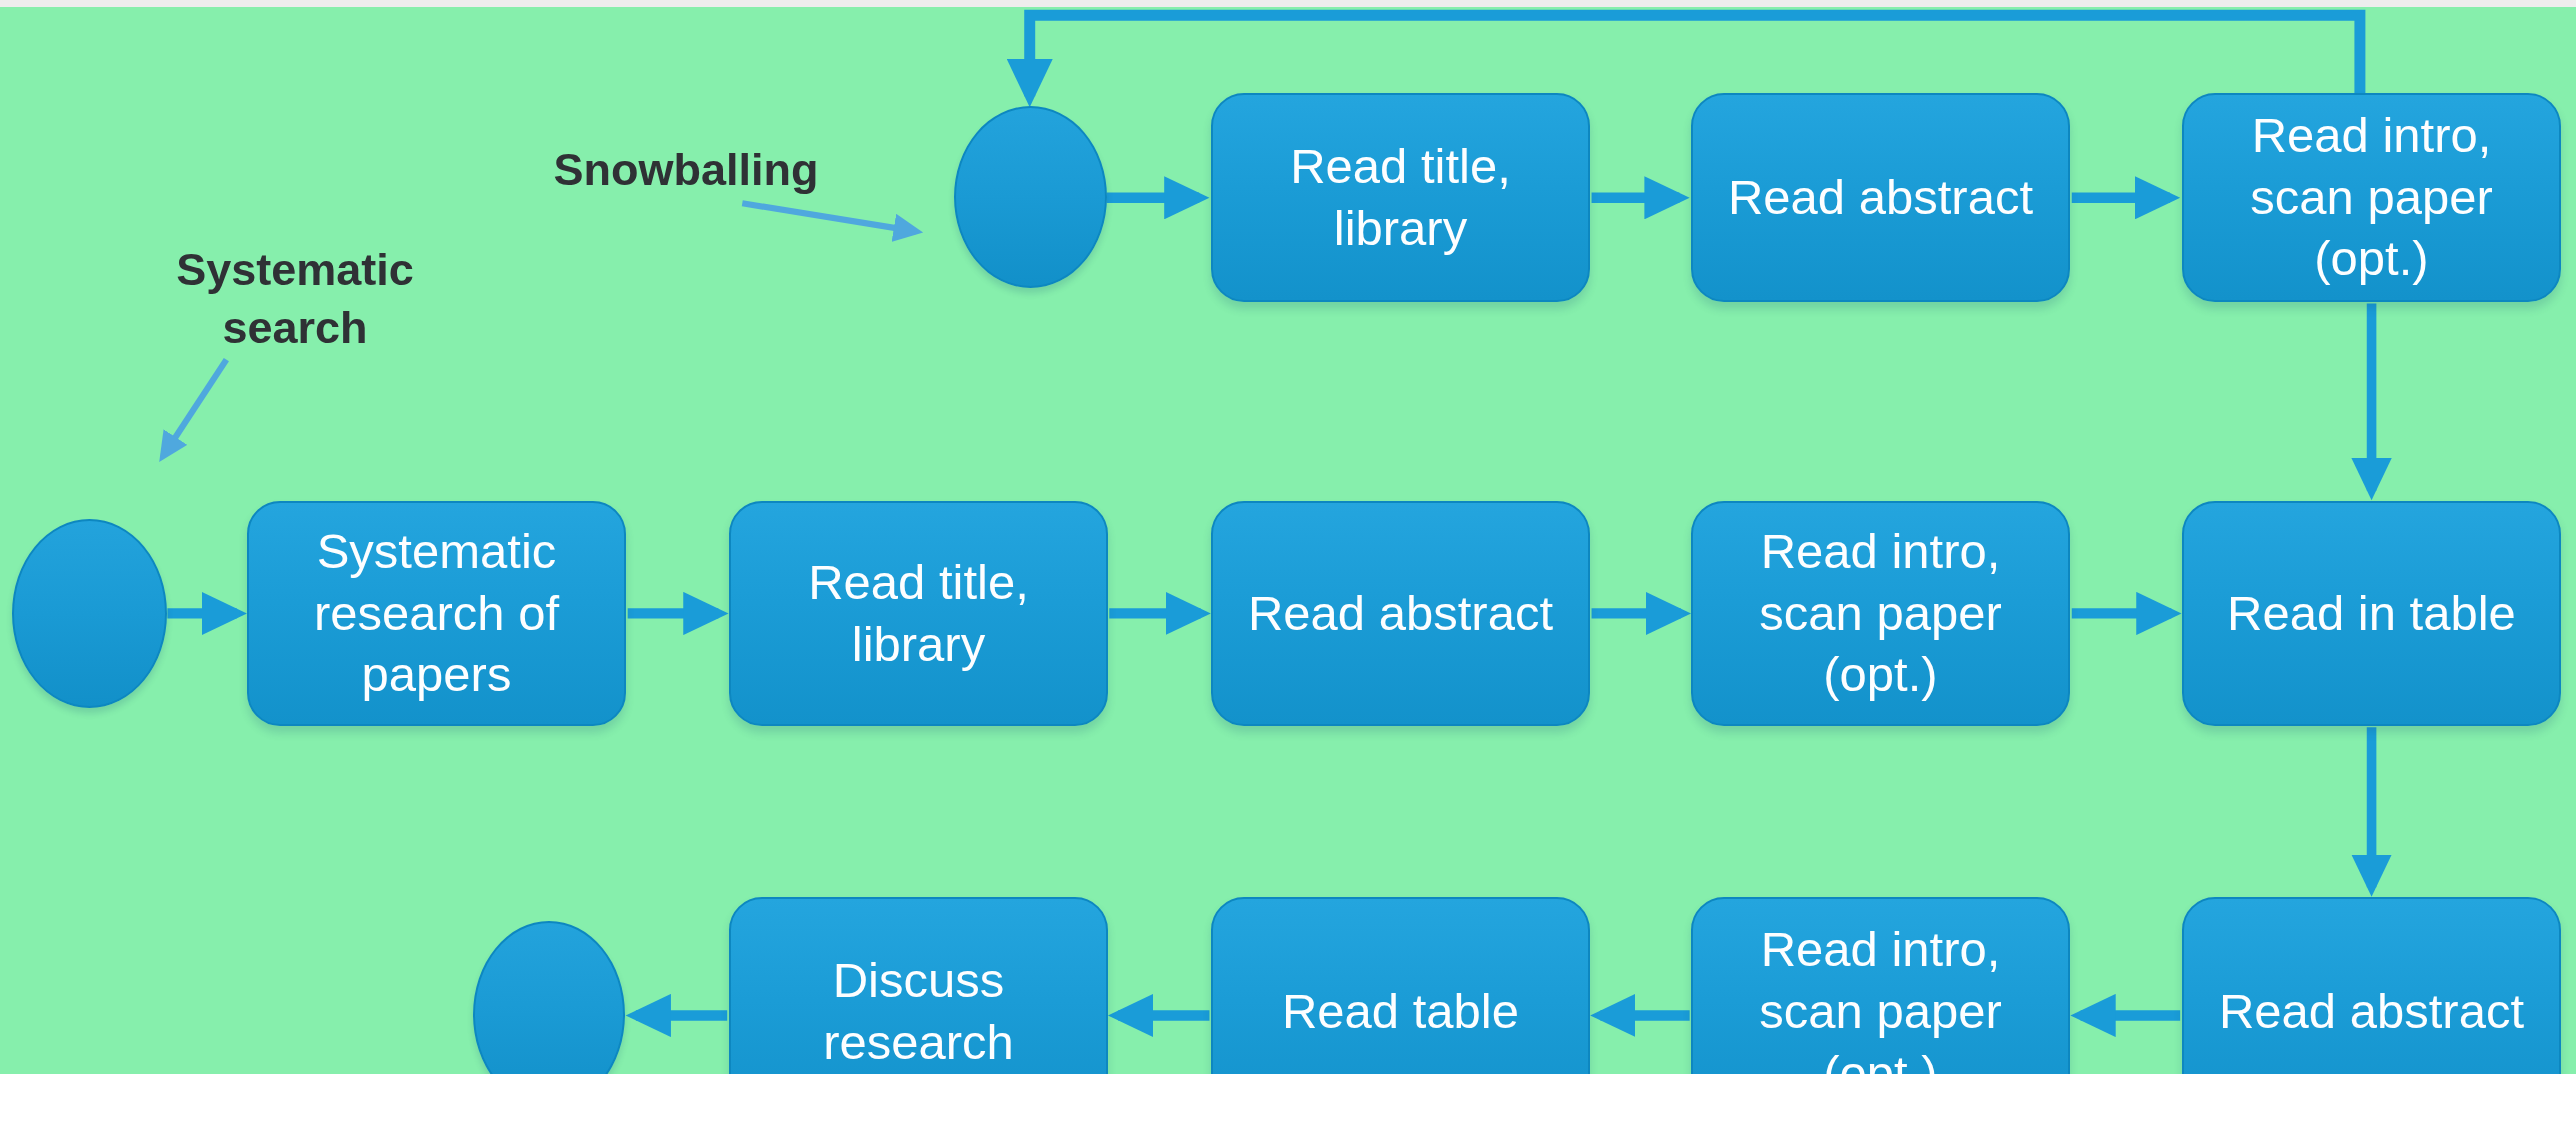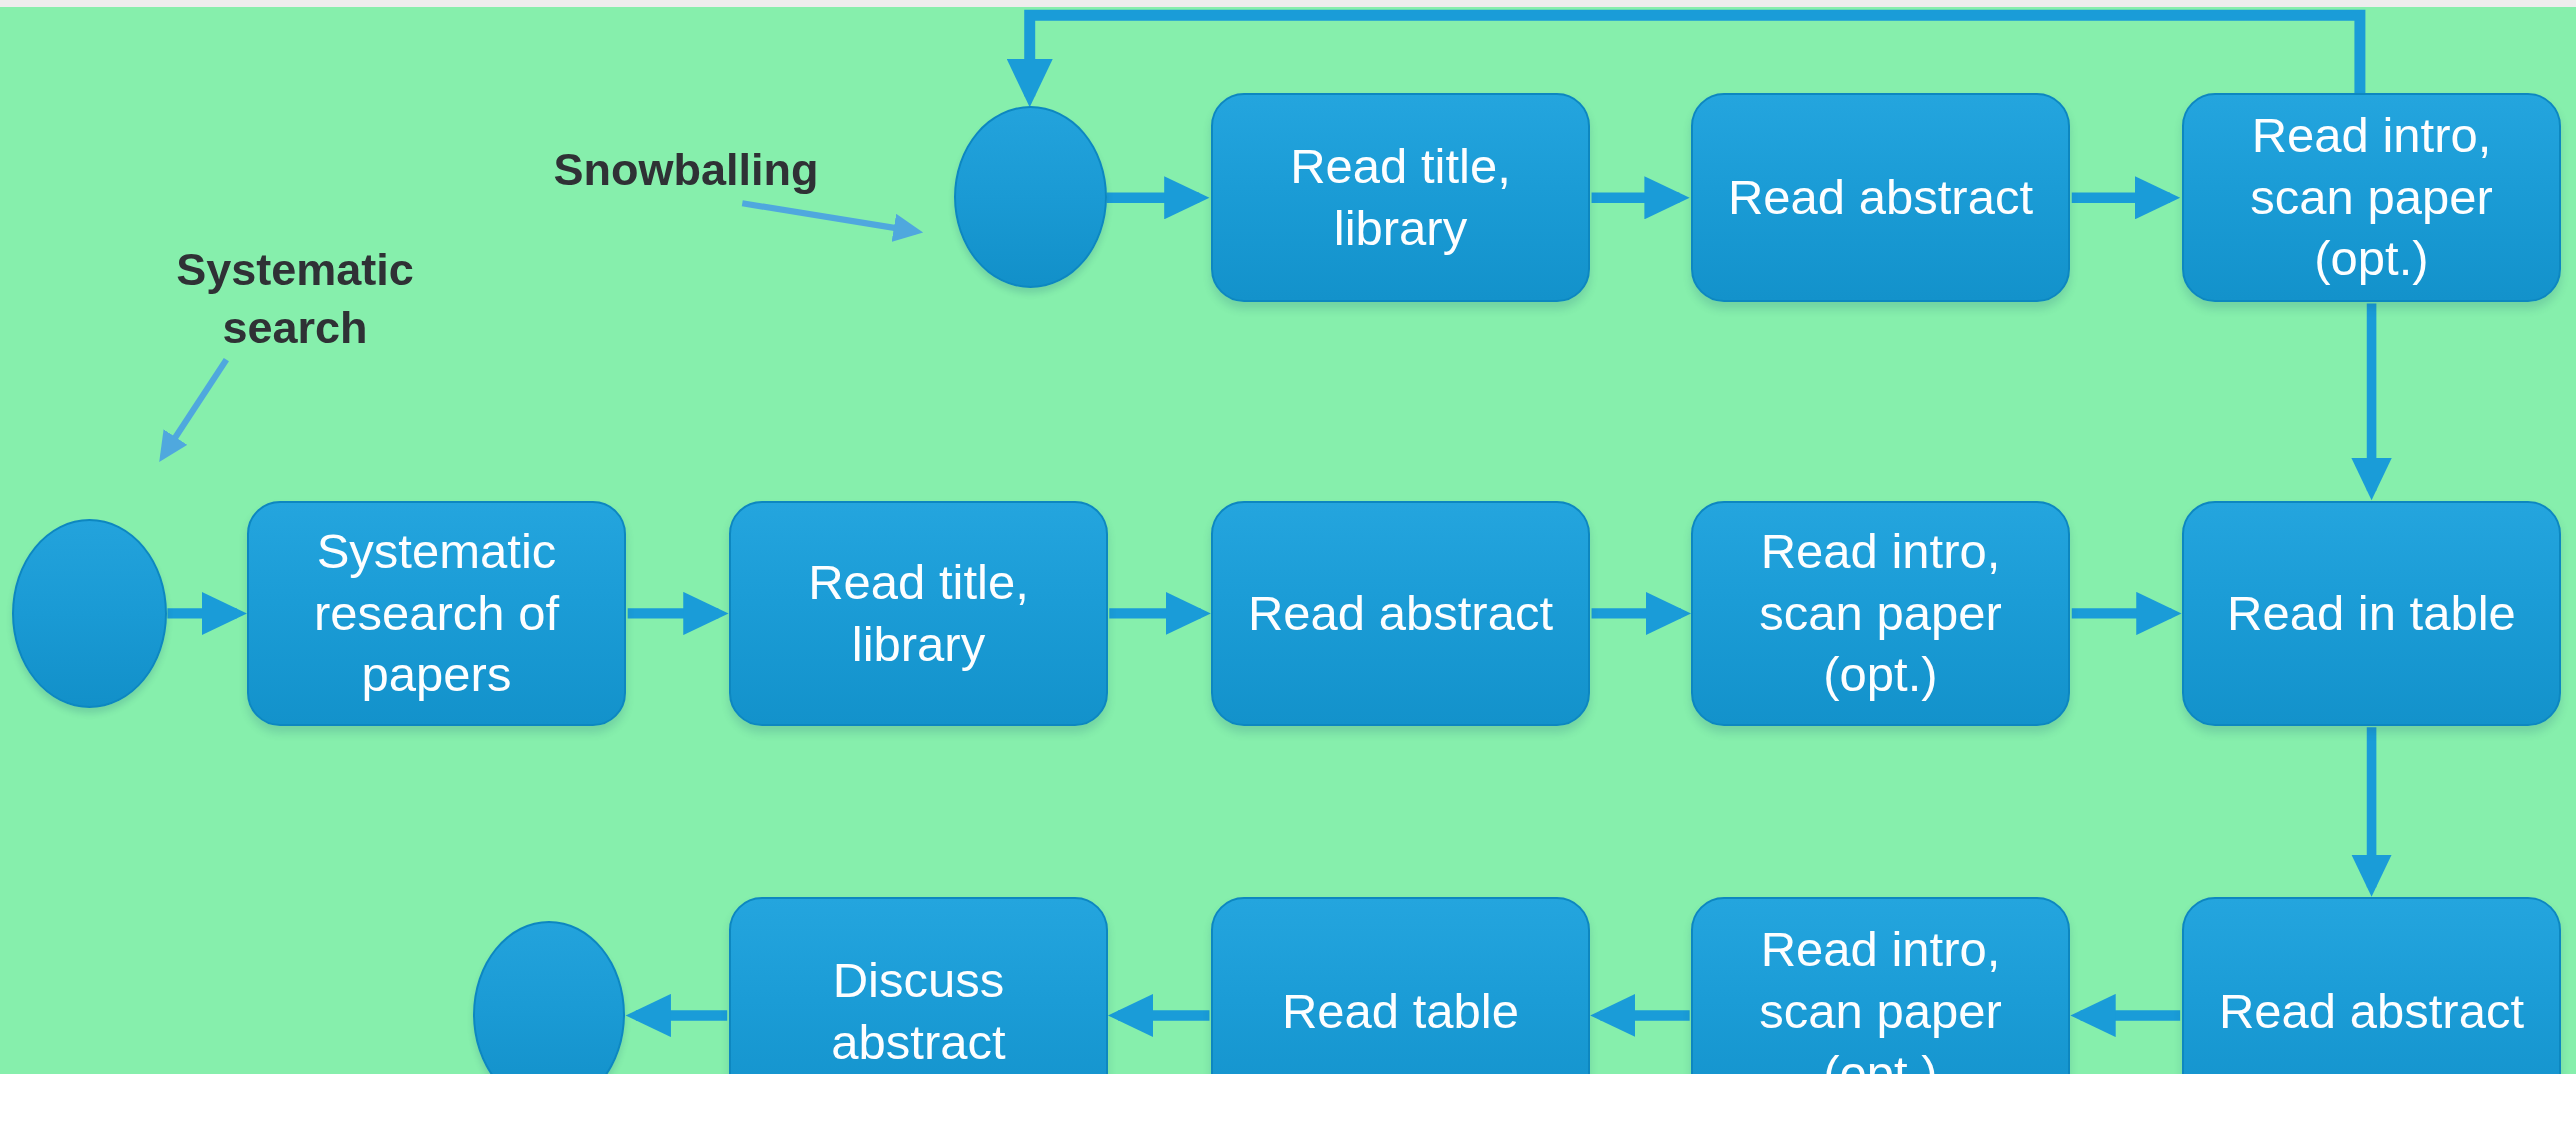--- a/index.html
+++ b/index.html
@@ -117,21 +117,21 @@
 papers</div>
   <div class="node row2 colB">Read title,
 library</div>
   <div class="node row2 colC">Read abstract</div>
   <div class="node row2 colD">Read intro,
 scan paper
 (opt.)</div>
   <div class="node row2 colE">Read in table</div>
 
   <div class="node row3 colB">Discuss
-abstract</div>
+research</div>
   <div class="node row3 colC">Read table</div>
   <div class="node row3 colD">Read intro,
 scan paper
 (opt.)</div>
   <div class="node row3 colE">Read abstract</div>
 
 </div>
 
 
 </body></html>

